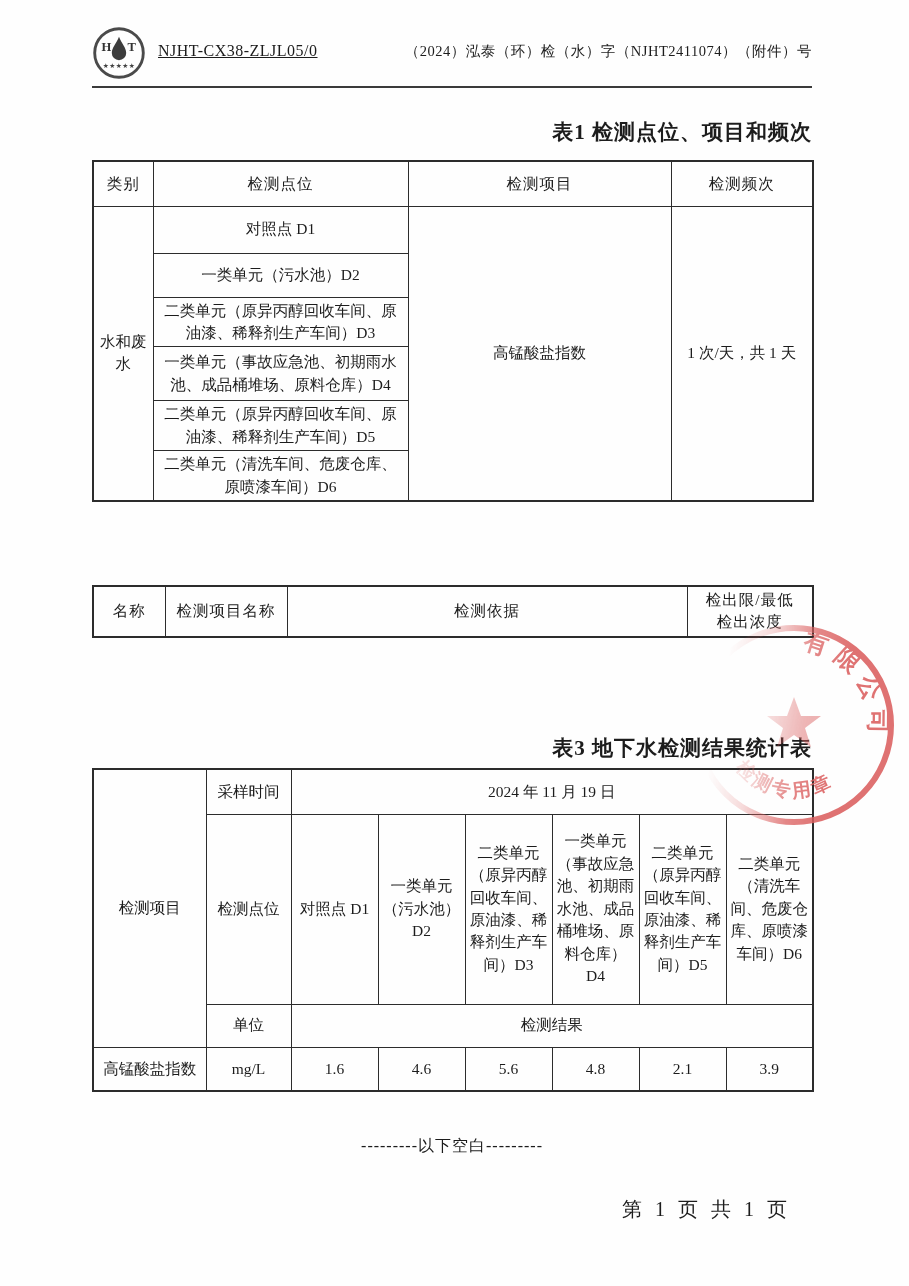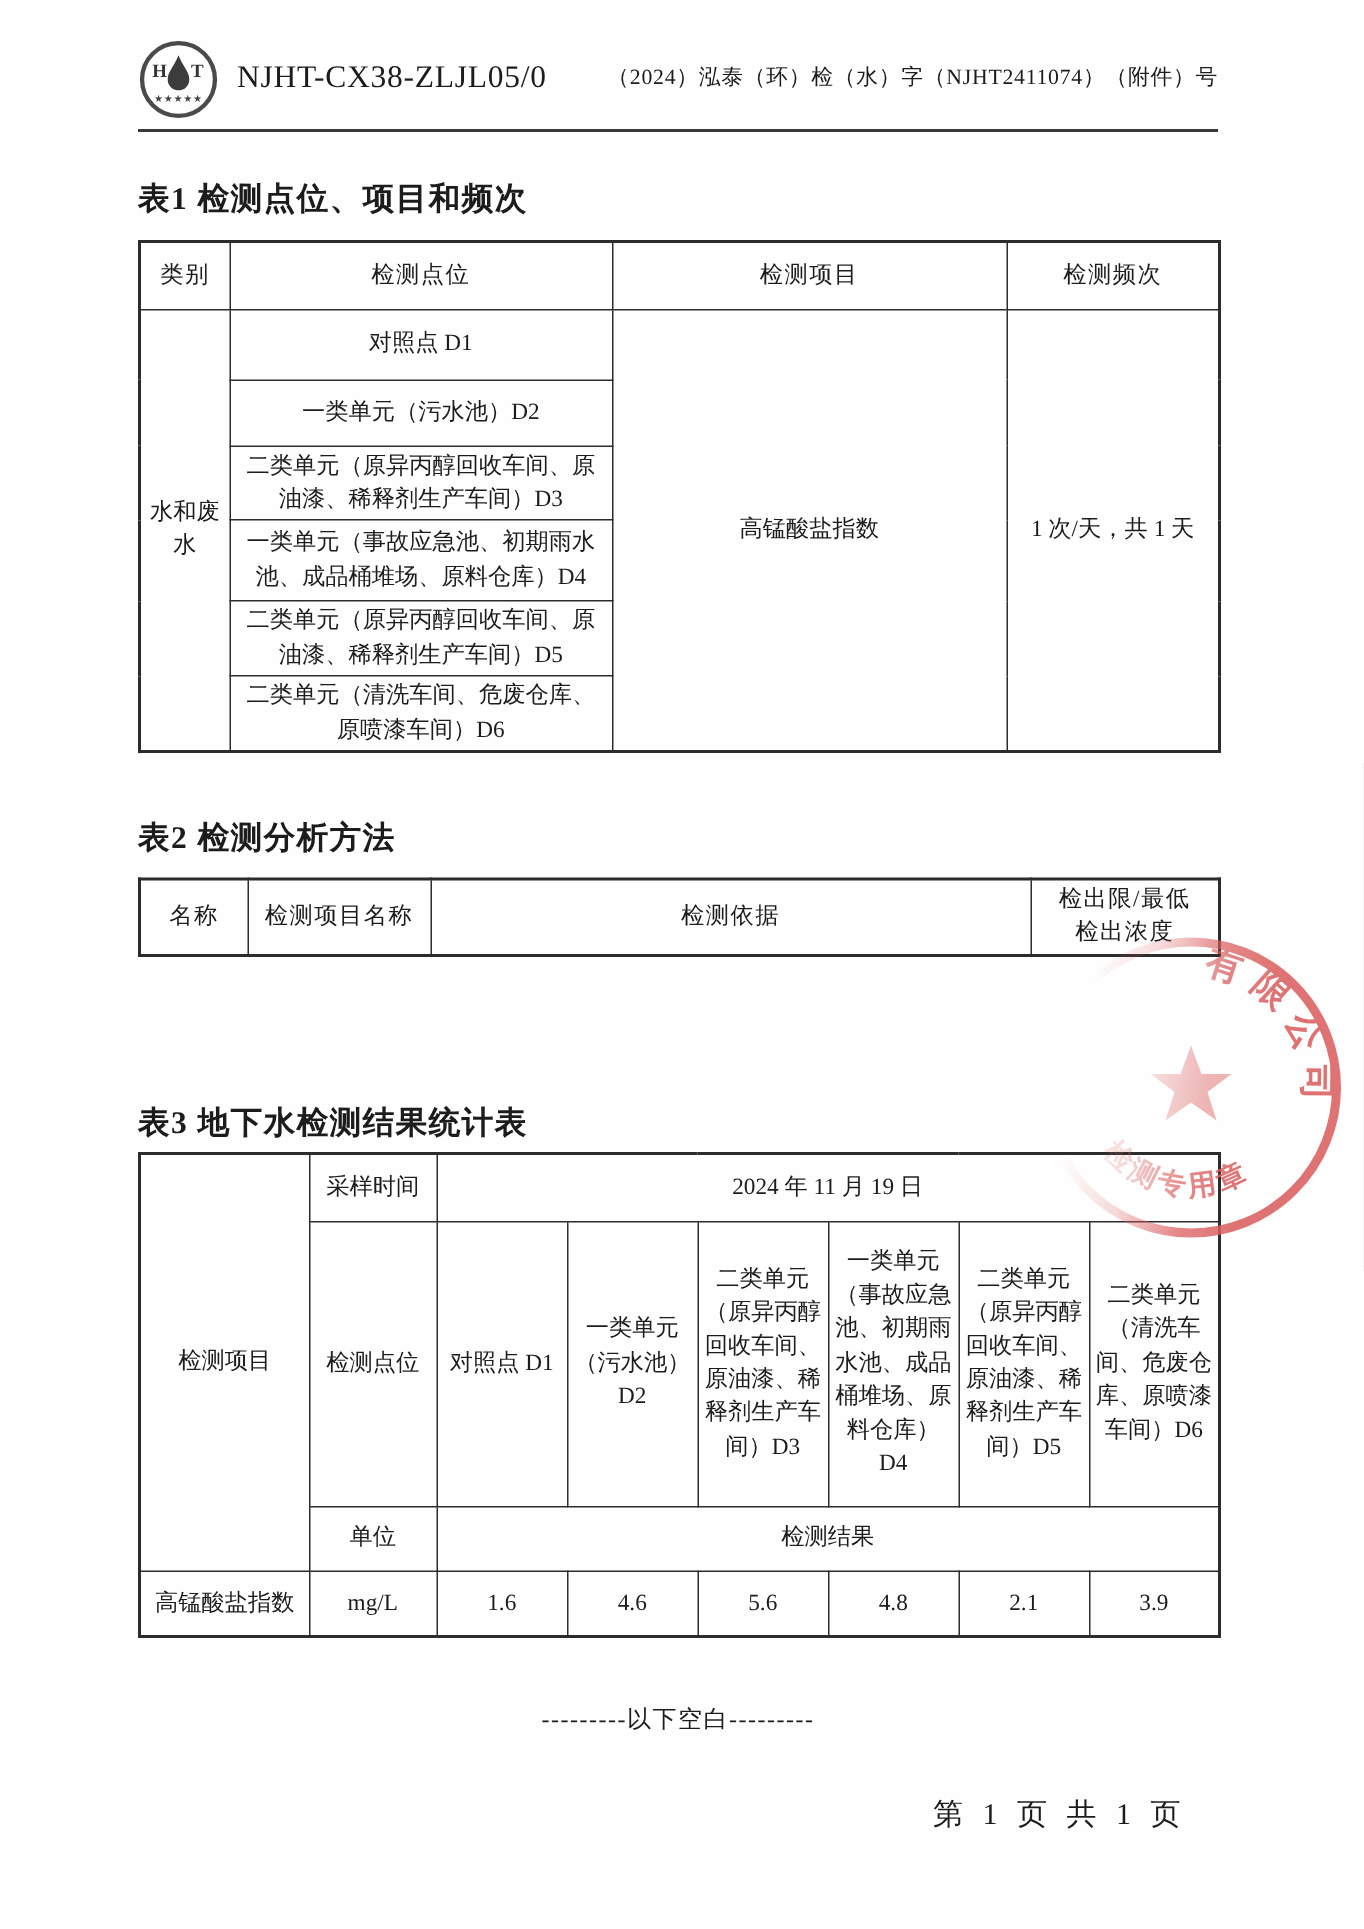--- a/index.html
+++ b/index.html
@@ -13,25 +13,25 @@
     color: #1c1c1c;
     overflow: hidden;
   }
   
   .header {
     position: absolute; left: 92px; top: 24px; width: 720px; height: 64px;
     border-bottom: 2.5px solid #3a3a3a;
     display: flex; align-items: center;
   }
   .logo { width: 54px; height: 54px; margin-top: -4px; flex: 0 0 auto; }
-  .doc-code { font-size: 21px; margin-left: 12px; letter-spacing: 0.5px; margin-top: -8px; }
+  .doc-code { font-size: 16px; margin-left: 12px; letter-spacing: 0.5px; margin-top: -8px; text-decoration: underline; }
   .report-no { font-size: 14.5px; margin-left: auto; margin-top: -8px; letter-spacing: 0.5px; }
   
   .tbl-title {
-    width: 720px; margin-left: 92px; text-align: left;
+    width: 720px; margin-left: 92px; text-align: right;
     font-size: 21px; font-weight: bold; letter-spacing: 1px;
   }
   .t1-title { position: absolute; top: 118px; }
   .t2-title { position: absolute; top: 544px; }
   .t3-title { position: absolute; top: 734px; }
   
   table {
     position: absolute; left: 92px; width: 720px;
     border-collapse: collapse; table-layout: fixed;
     font-size: 15.5px;
@@ -115,21 +115,20 @@
         </tr>
     <tr style="height:50px">
           <td>二类单元（原异丙醇回收车间、原油漆、稀释剂生产车间）D5</td>
         </tr>
     <tr style="height:50px">
           <td>二类单元（清洗车间、危废仓库、原喷漆车间）D6</td>
         </tr>
   </tbody>
     </table>
 
-  <div class="tbl-title t2-title">表2 检测分析方法</div>
 
   <table class="t2">
     <colgroup>
       <col style="width:72px">
         <col style="width:122px">
         <col style="width:400px">
         <col style="width:126px">
     </colgroup>
     <tbody>
         <tr style="height:49px">

